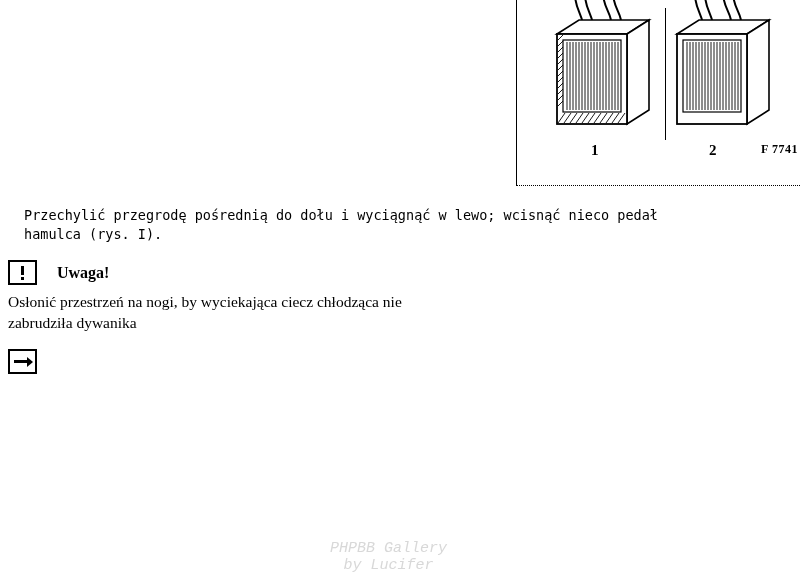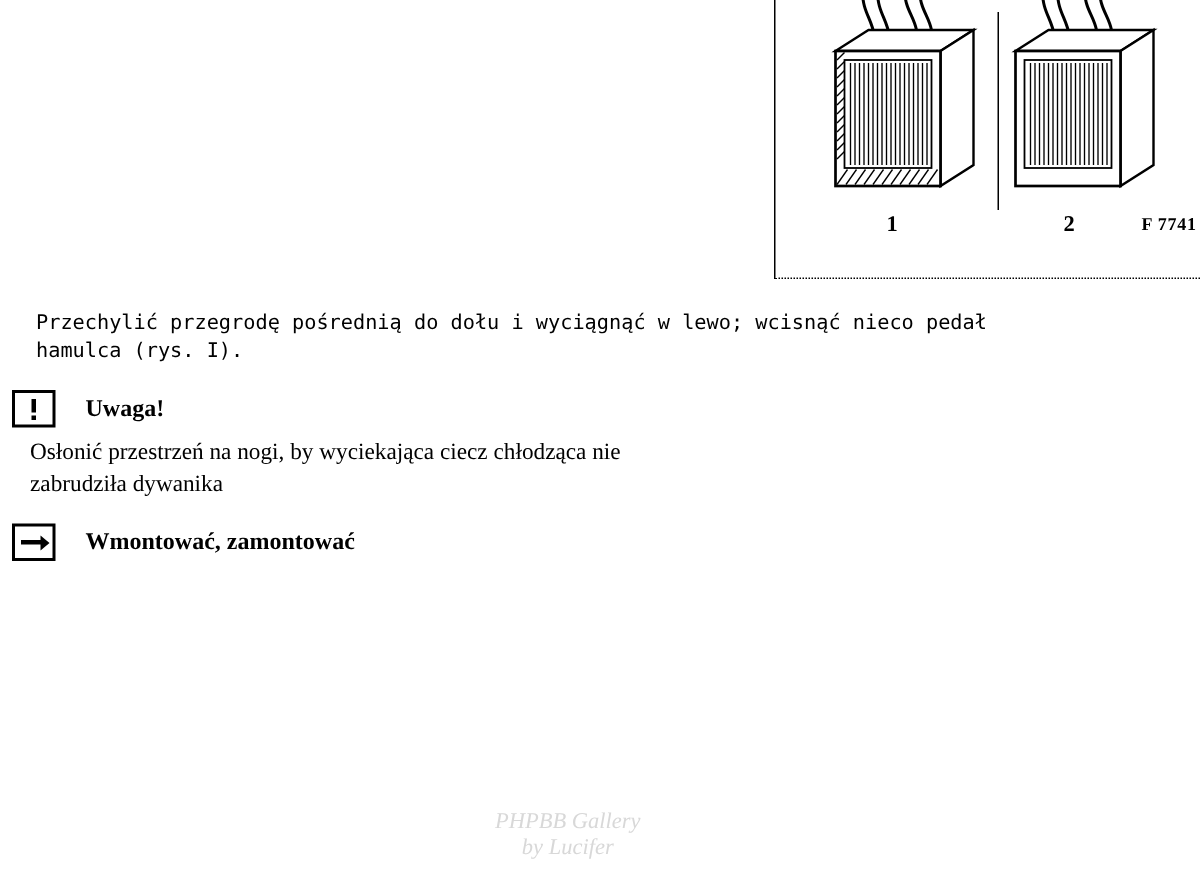--- a/index.html
+++ b/index.html
@@ -84,21 +84,21 @@
   .section-title {
     font-family: "Liberation Serif", serif;
     font-weight: bold;
     font-size: 16px;
   }
 
   .body-text {
     font-family: "Liberation Serif", serif;
     font-size: 15.5px;
     line-height: 21px;
-    margin: 6px 0 0 12px;
+    margin: 6px 0 0 0;
     white-space: pre-line;
   }
 
   
   .picto {
     width: 29px;
     height: 25px;
     border: 2px solid #000;
     box-sizing: border-box;
     position: relative;
@@ -157,21 +157,21 @@
     height: 3px;
     margin-top: -1.5px;
     background: #000;
   }
 
   
   #watermark {
     position: absolute;
     left: 330px;
     top: 540px;
-    font-family: Liberation Serif, serif;
+    font-family: Liberation Mono, monospace;
     font-size: 15px;
     color: #d8d8d8;
     line-height: 17px;
     text-align: center;
     font-style: italic;
     pointer-events: none;
     user-select: none;
   }
 </style>
 </head>
@@ -300,21 +300,20 @@
   </div>
 
   <div class="section">
   </div>
 
   <div class="section">
     <div class="section-head">
       <div class="picto picto-arrow-right">
         <span class="arrow-head ah-right"></span>
       </div>
-      <div class="section-title">Wmontować, zamontować</div>
     </div>
   </div>
 
 </div>
 
 <div id="watermark">
   <div>PHPBB Gallery</div>
   <div>by Lucifer</div>
 </div>
 

